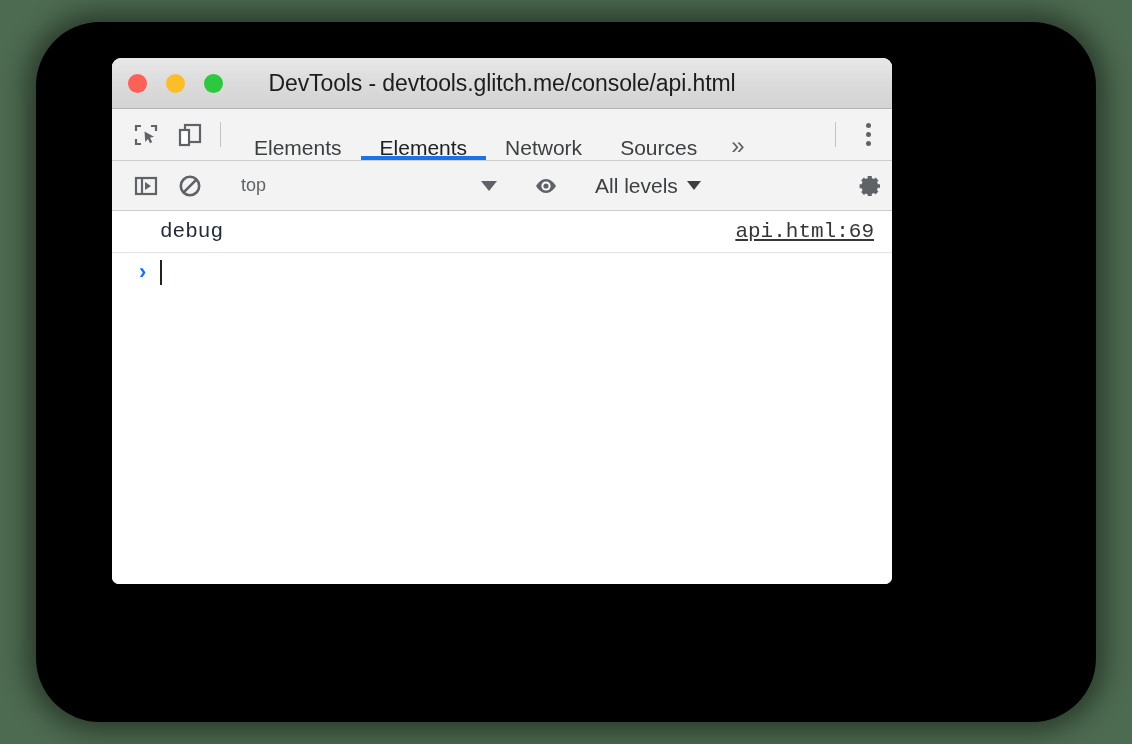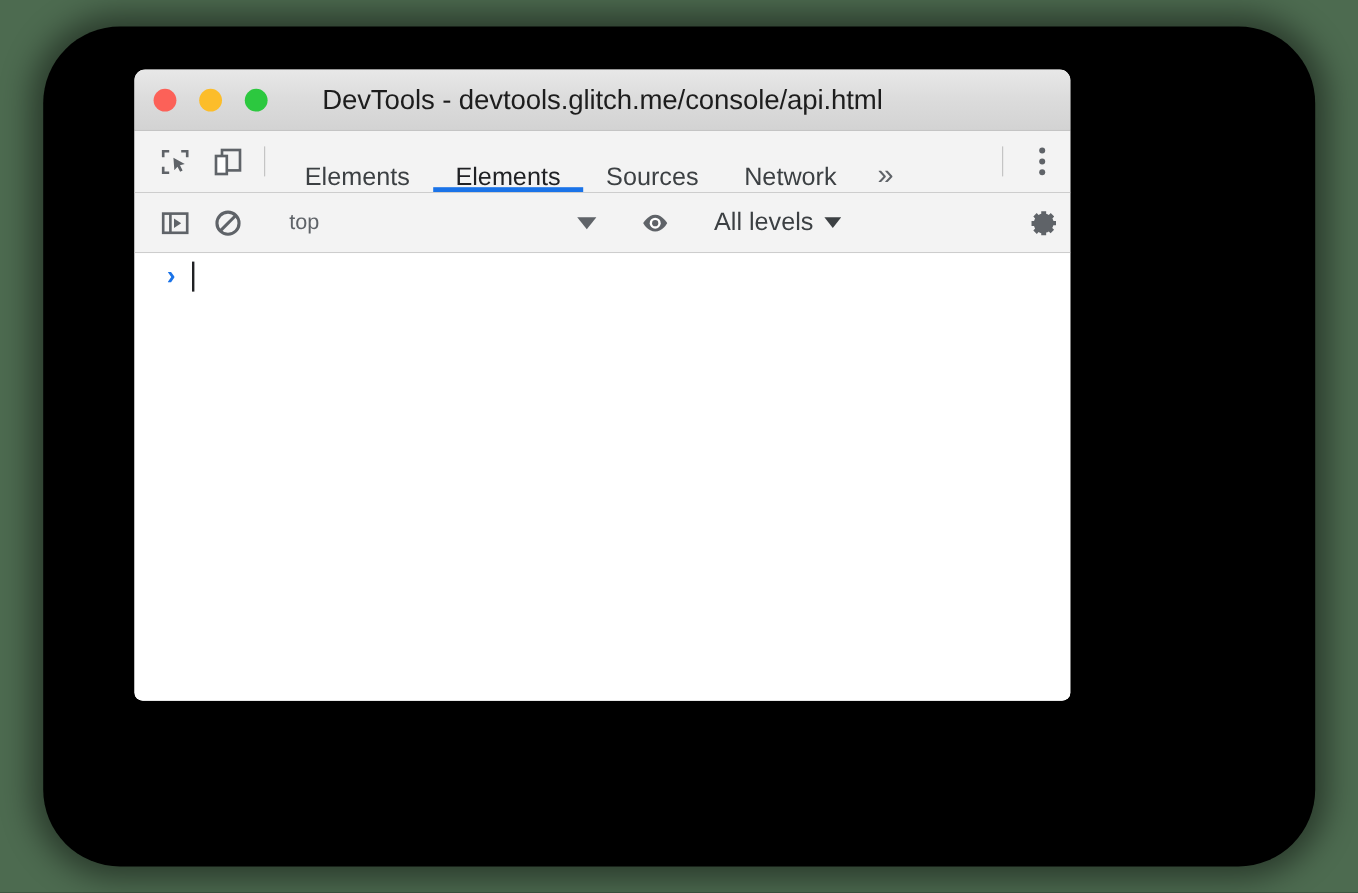--- a/index.html
+++ b/index.html
@@ -296,24 +296,24 @@
     <div class="vdivider"></div>
 
     <div class="tabs">
       <div class="tab">
         <span>Elements</span>
       </div>
       <div class="tab active">
         <span>Elements</span>
       </div>
       <div class="tab">
-        <span>Sources</span>
+        <span>Network</span>
       </div>
       <div class="tab">
-        <span>Network</span>
+        <span>Sources</span>
       </div>
       <div class="tab more">
         <span>»</span>
       </div>
     </div>
 
     <div class="spacer"></div>
     <div class="vdivider"></div>
 
     <div class="menu-dots">
@@ -378,19 +378,23 @@
       <span>
         <svg width="28" height="28" viewBox="0 0 28 28">
           <path fill="#5f6368" d="M14 9.4a4.6 4.6 0 100 9.2 4.6 4.6 0 000-9.2zm0 7a2.4 2.4 0 110-4.8 2.4 2.4 0 010 4.8z"></path>
           <path fill="#5f6368" d="M24 12.2h-2.1a8 8 0 00-.9-2.2l1.5-1.5-2.9-2.9L18 7.1a8 8 0 00-2.2-.9V4h-4.1v2.2a8 8 0 00-2.2.9L7.9 5.6 5.1 8.5 6.6 10a8 8 0 00-.9 2.2H3.6v4.1h2.1a8 8 0 00.9 2.2l-1.5 1.5 2.9 2.9 1.5-1.5a8 8 0 002.2.9V24h4.1v-2.2a8 8 0 002.2-.9l1.5 1.5 2.9-2.9-1.5-1.5a8 8 0 00.9-2.2H24v-4.1z"></path>
         </svg>
       </span>
     </div>
   </div>
 
   <div class="console-body">
+    <div class="msg-row">
+      <span class="msg-text">debug</span>
+      <span class="msg-src">api.html:69</span>
+    </div>
     <div class="prompt-row">
       <span class="prompt-chevron">›</span>
       <span class="caret-bar"></span>
     </div>
   </div>
 
 </div>
 
 </body></html>

